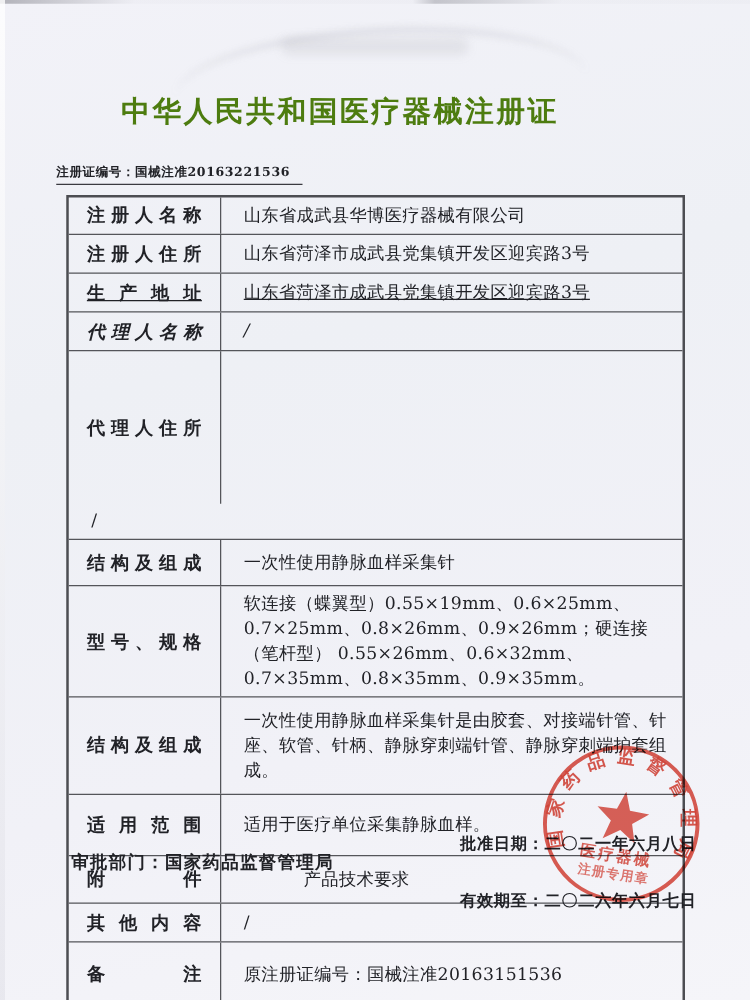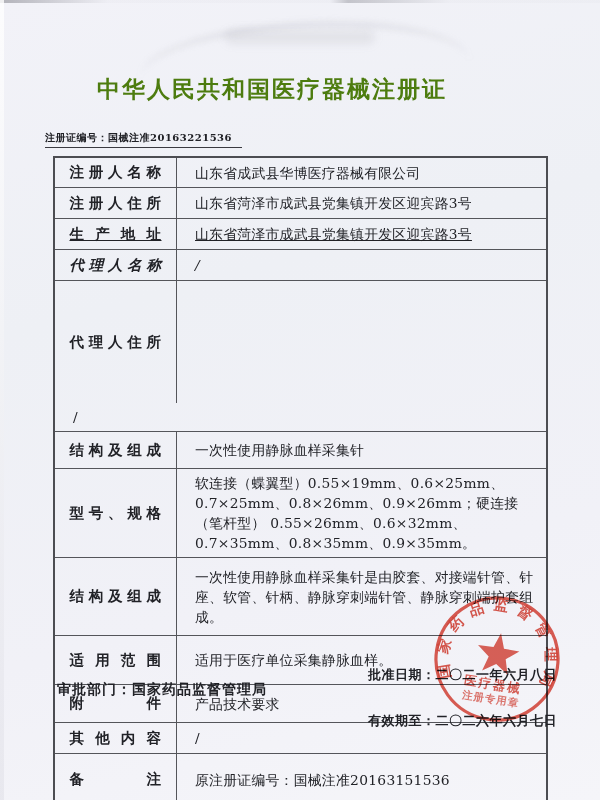--- a/index.html
+++ b/index.html
@@ -82,21 +82,21 @@
   
   .rh-0  { min-height: 29px; }
   .rh-1  { min-height: 30px; }
   .rh-2  { min-height: 30px; text-decoration: underline; }
   .rh-3  { min-height: 30px; font-style: italic; }
   .rh-4  { min-height: 29px; flex-direction: column; }
   .rh-5  { min-height: 36px; }
   .rh-6  { min-height: 80px; }
   .rh-7  { min-height: 77px; }
   .rh-8  { min-height: 48px; }
-  .rh-9  { min-height: 37px; }
+  .rh-9  { min-height: 37px; gap: 48px; }
   .rh-10 { min-height: 30px; }
   .rh-11 { min-height: 51px; }
 
   .footer-approval {
     position: absolute; top: 681px; left: 57px;
     font-size: 14px; font-weight: 600; letter-spacing: 1px; text-align: center;
   }
   .footer-dates {
     position: absolute; top: 666px; left: 368px;
     font-size: 13px; font-weight: 600; letter-spacing: .5px;

